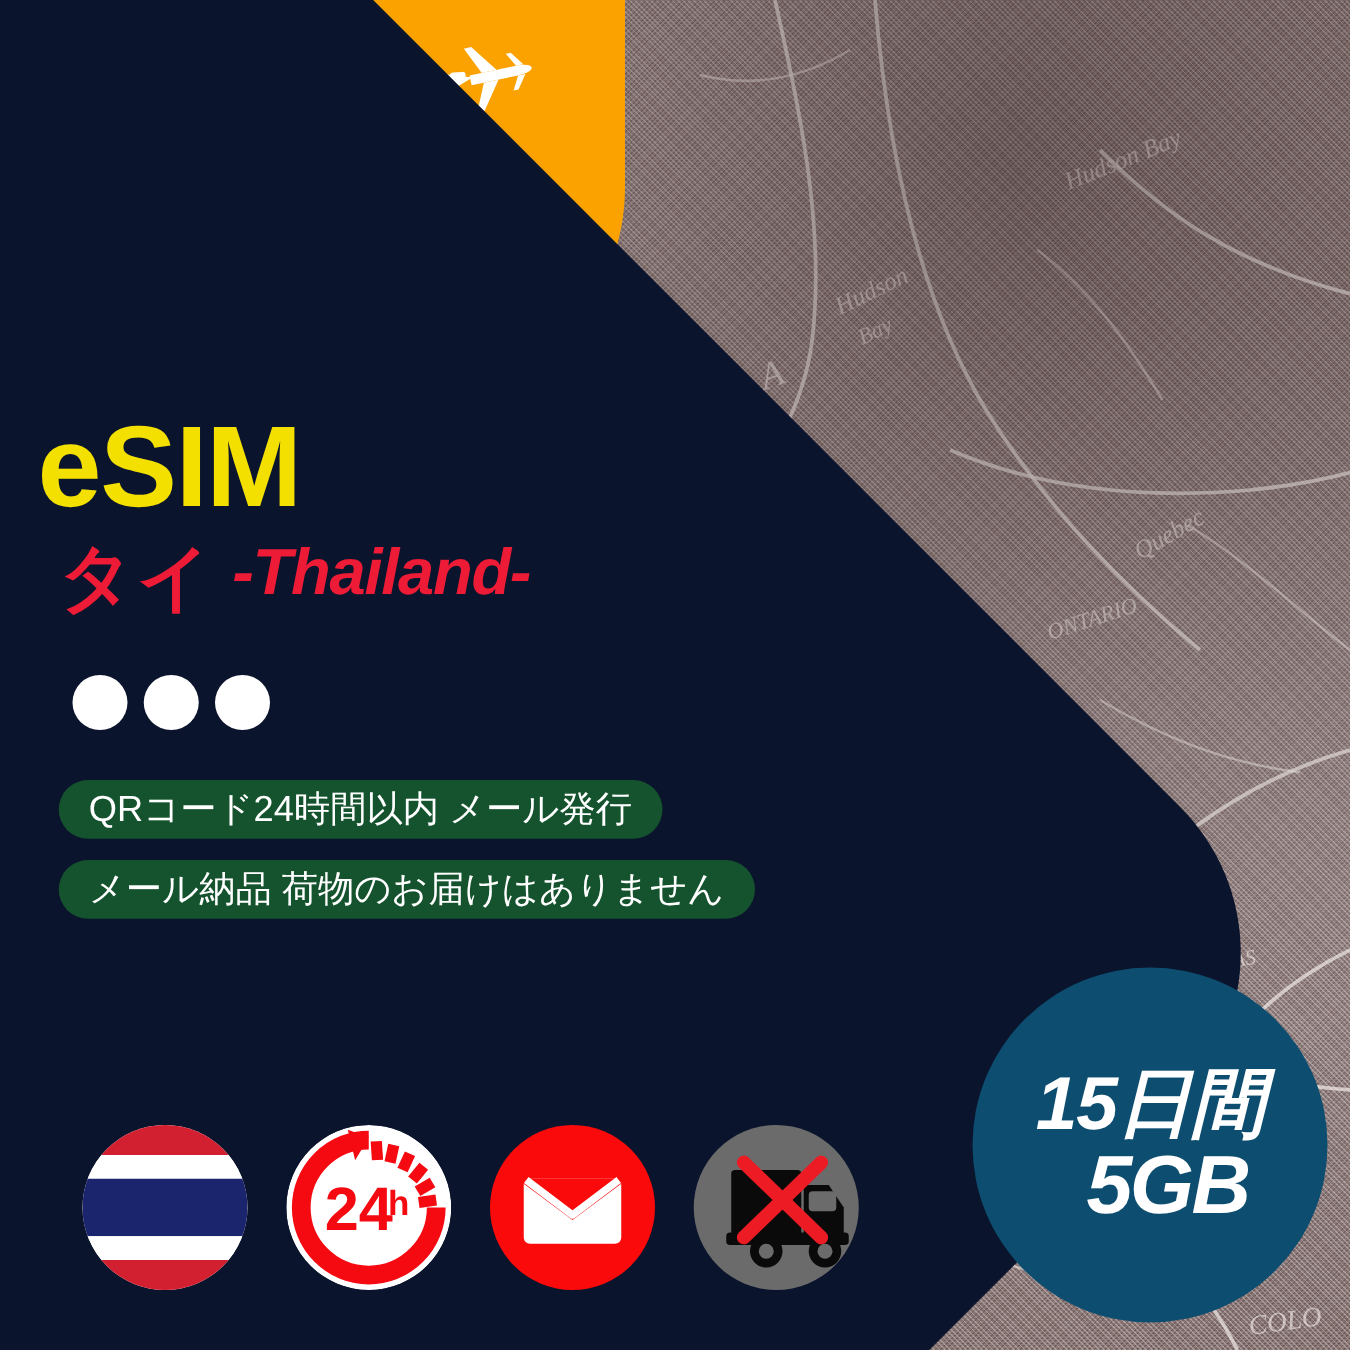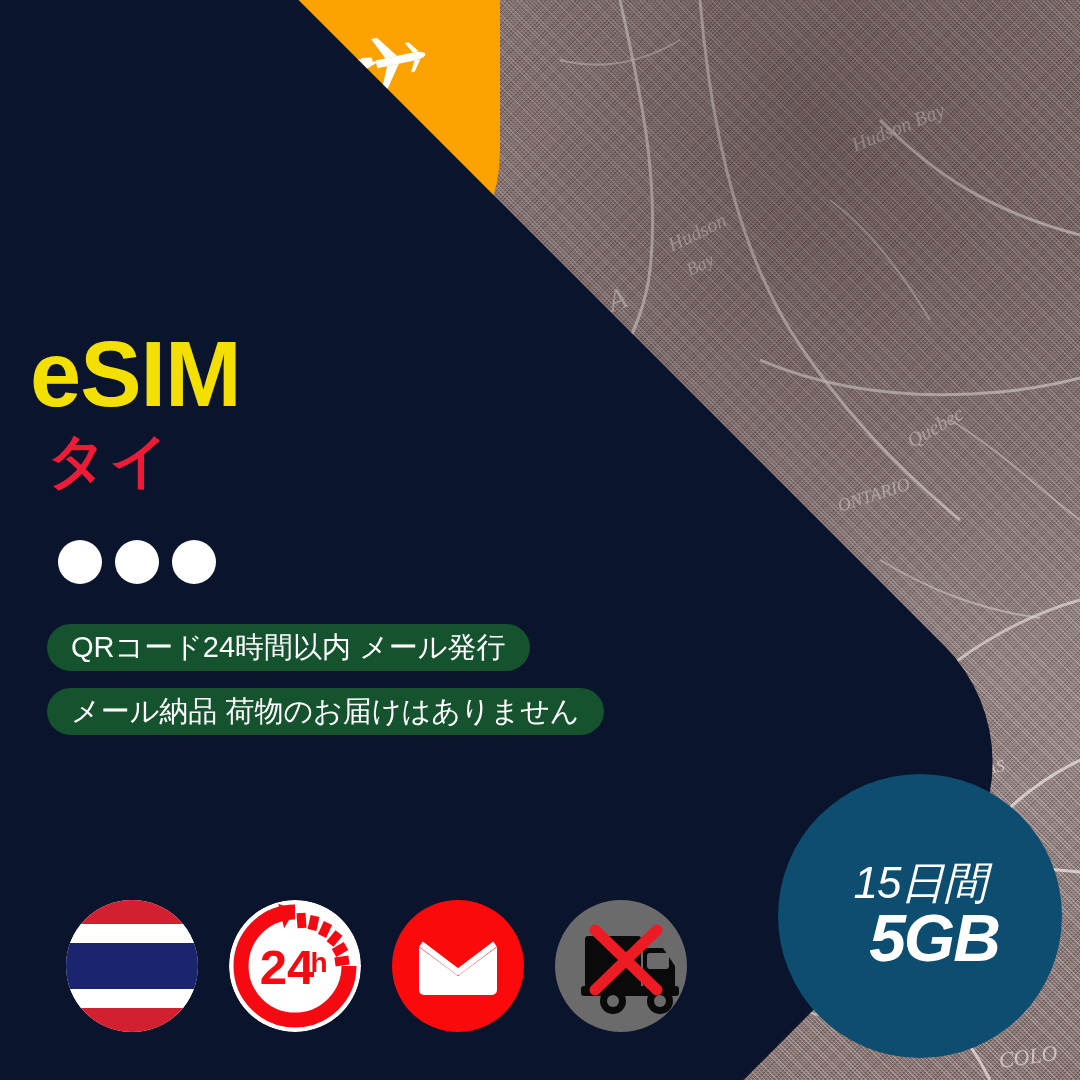--- a/index.html
+++ b/index.html
@@ -112,21 +112,21 @@
 
   
   .data-circle{
     position:absolute;right:18px;bottom:22px;
     width:284px;height:284px;border-radius:50%;
     background:#0D4D70;
     display:flex;flex-direction:column;align-items:center;justify-content:center;
     z-index:7;color:#fff;
   }
   .data-days{
-    font-size:44px;font-weight:normal;font-style:italic;
+    font-size:60px;font-weight:bold;font-style:italic;
     line-height:1.02;letter-spacing:-1px;
   }
   .data-vol{
     font-size:66px;font-weight:bold;font-style:italic;
     line-height:1.0;letter-spacing:-2px;margin-left:28px;
   }
 </style>
 </head>
 <body>
 
@@ -190,20 +190,21 @@
   <div class="navy-wrap">
     <div class="navy-shape"></div>
   </div>
 
   <div class="content">
 
     <div class="title-esim">eSIM</div>
 
     <div class="title-country">
       <span class="title-jp">タイ</span>
+      <span class="title-en">-Thailand-</span>
     </div>
 
     <div class="dots">
       <span class="dot"></span>
       <span class="dot"></span>
       <span class="dot"></span>
     </div>
 
     <div class="pill pill-1">QRコード24時間以内 メール発行</div>
     <div class="pill pill-2">メール納品 荷物のお届けはありません</div>

